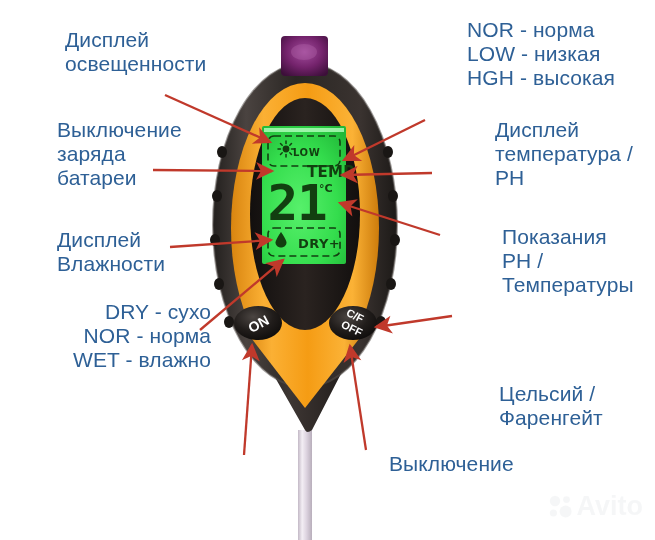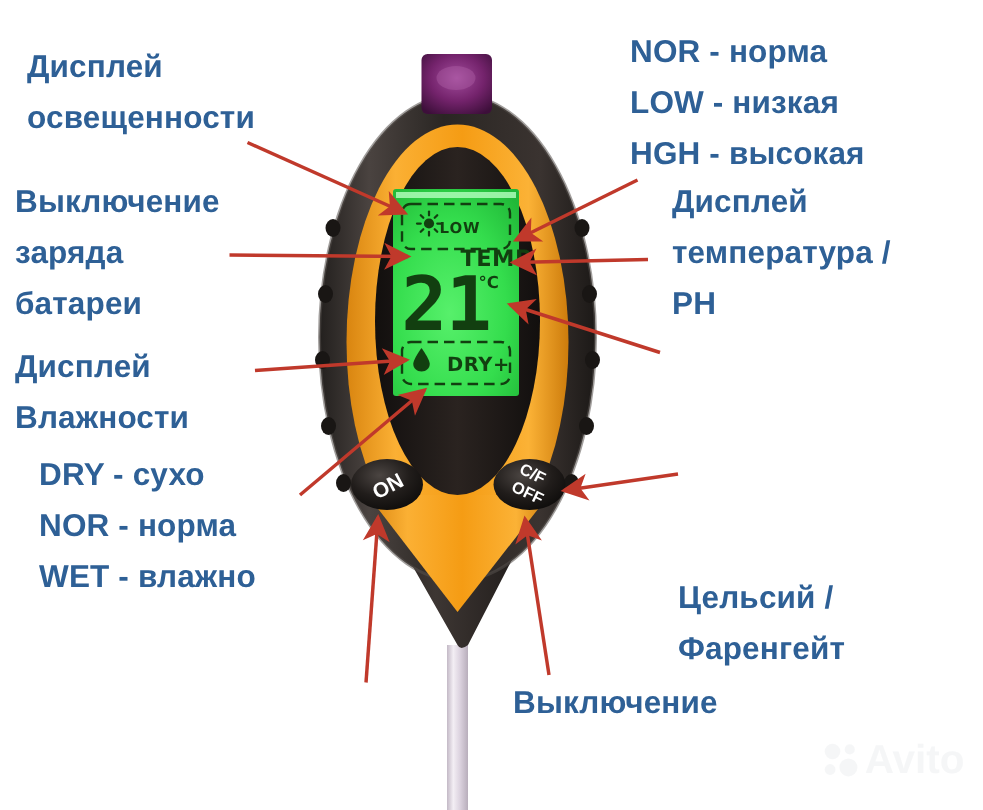--- a/index.html
+++ b/index.html
@@ -15,24 +15,25 @@
     width: 655px; height: 540px;
     background: #ffffff;
   }
 
   
   .anno {
     position: absolute;
     color: #2e6096;
     font-family: "Liberation Sans", sans-serif;
     font-size: 21px;
-    line-height: 34px;
+    line-height: 24px;
     letter-spacing: 0.1px;
     white-space: pre;
-    font-weight: 700;
+    font-weight: 400;
+    margin-left: 47px;
   }
 
   
   #arrows, #device {
     position: absolute; left: 0; top: 0;
     width: 655px; height: 540px;
     pointer-events: none;
   }
   #device { z-index: 2; }
   #arrows { z-index: 4; }
@@ -228,33 +229,36 @@
   <div class="anno" style="left:18px; top:28px;">Дисплей
 освещенности</div>
 
   <div class="anno" style="left:10px; top:118px;">Выключение
 заряда
 батареи</div>
 
   <div class="anno" style="left:10px; top:228px;">Дисплей
 Влажности</div>
 
-  <div class="anno" style="left:26px; top:300px;">DRY - сухо
+  <div class="anno" style="left:26px; top:300px;text-align:right;">DRY - сухо
 NOR - норма
 WET - влажно</div>
 
 
   <div class="anno" style="left:420px; top:18px;">NOR - норма
 LOW - низкая
 HGH - высокая</div>
 
   <div class="anno" style="left:448px; top:118px;">Дисплей
 температура /
 PH</div>
 
+  <div class="anno" style="left:455px; top:225px;">Показания
+PH /
+Температуры</div>
 
   <div class="anno" style="left:342px; top:452px;">Выключение</div>
 
   <div class="anno" style="left:452px; top:382px;">Цельсий /
 Фаренгейт</div>
 
   <div id="watermark">
     <svg width="26" height="26" viewBox="0 0 26 26">
       <circle cx="7" cy="7" r="5.2" fill="#eceef0"></circle>
       <circle cx="18.5" cy="5.6" r="3.4" fill="#eceef0"></circle>

